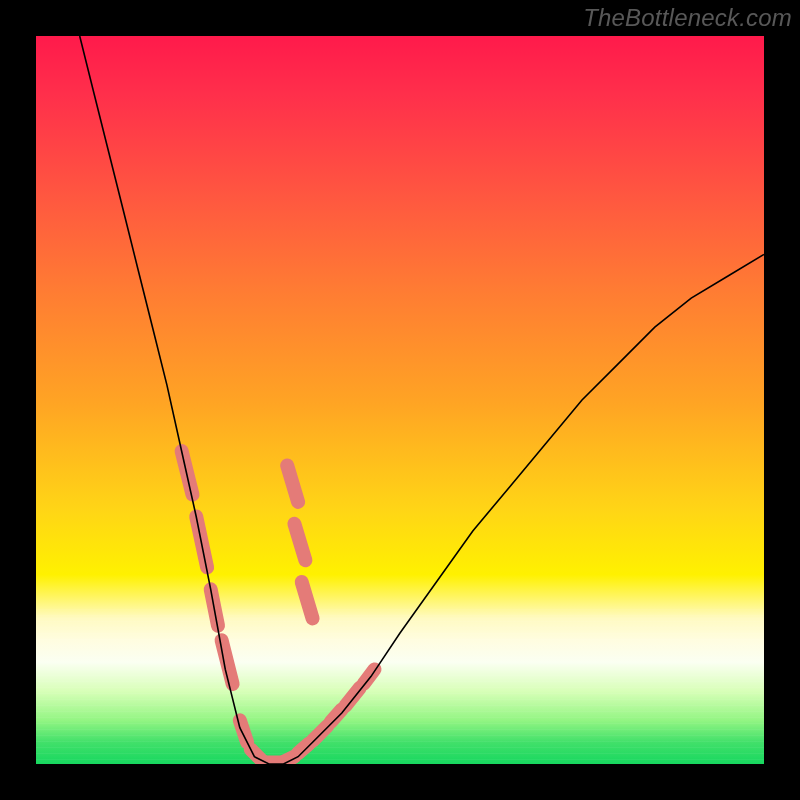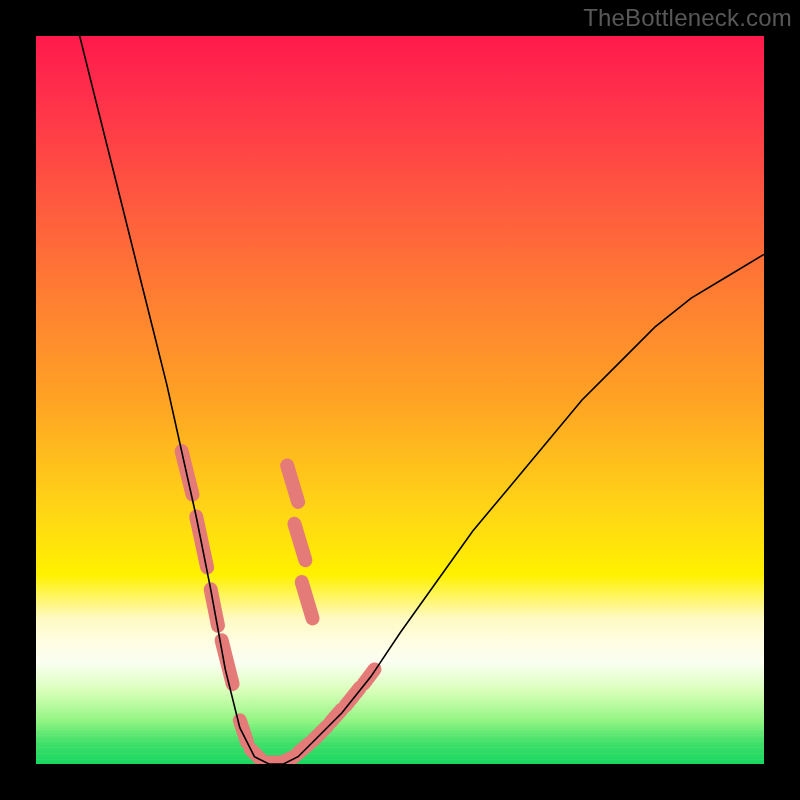--- a/index.html
+++ b/index.html
@@ -8,20 +8,21 @@
     width: 800px;
     height: 800px;
     overflow: hidden;
     background: #fff;
   }
   .stage {
     position: relative;
     width: 800px;
     height: 800px;
     background: #000;
+    font-style: italic;
   }
   .watermark {
     position: absolute;
     top: 4px;
     right: 8px;
     font-family: Arial, Helvetica, sans-serif;
     font-size: 24px;
     color: #585858;
     font-weight: 500;
     letter-spacing: 0.2px;

